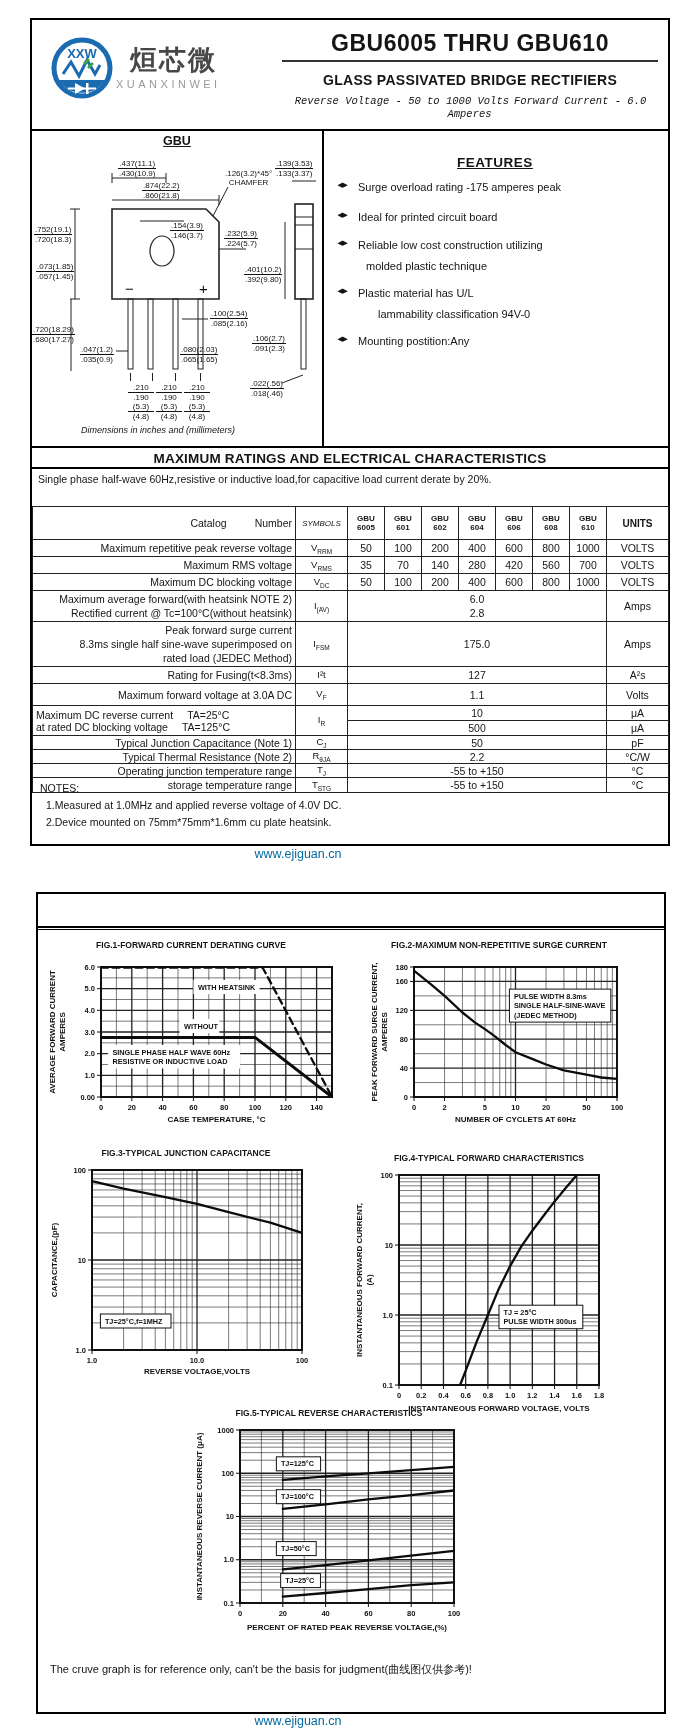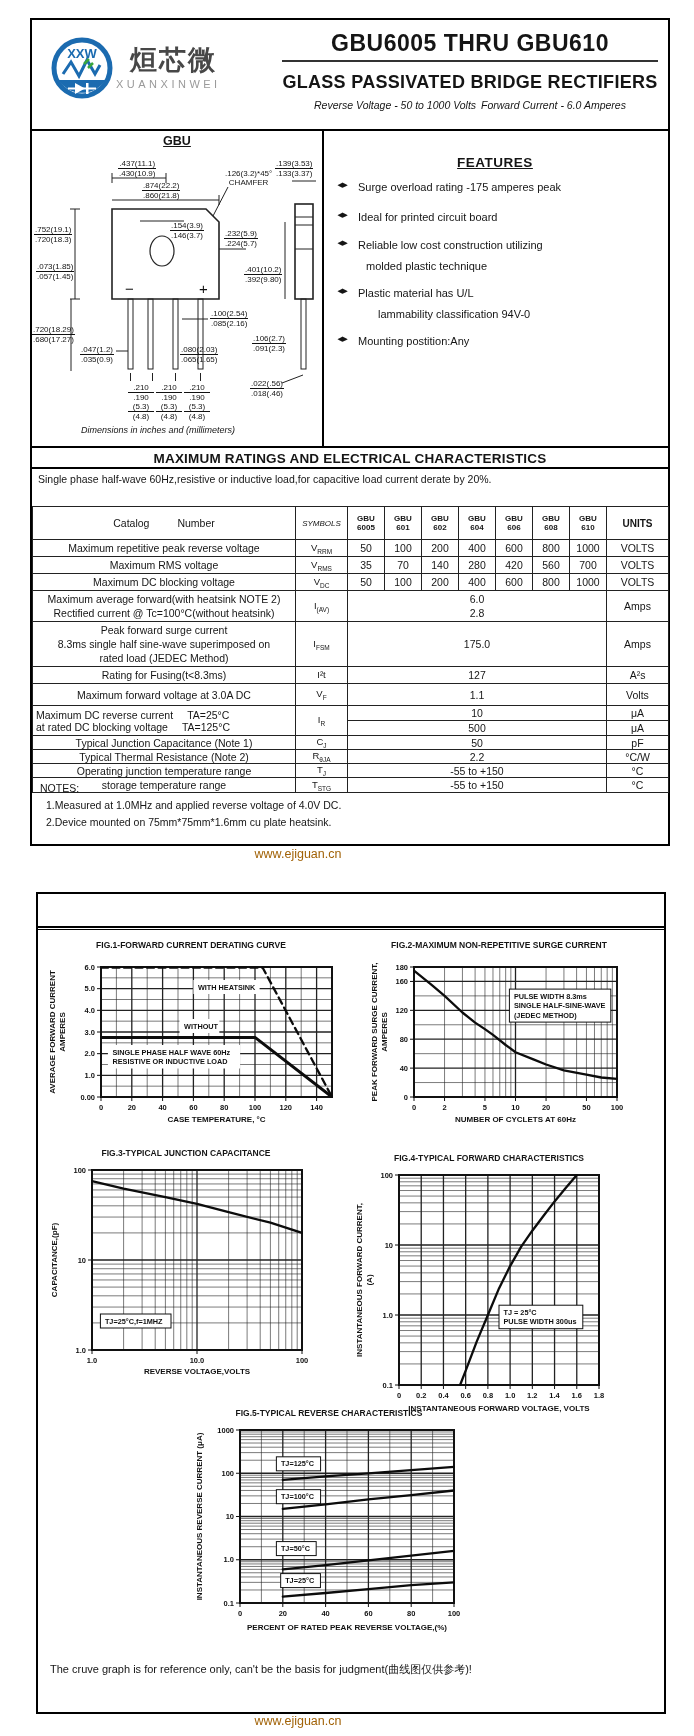--- a/index.html
+++ b/index.html
@@ -7,23 +7,23 @@
          font-family:"Liberation Sans","DejaVu Sans",sans-serif;color:#151515;}
   
   .page1{position:absolute;left:30px;top:18px;width:636px;height:824px;border:2px solid #000;}
   .p1-header{position:absolute;left:0;top:0;width:636px;height:109px;border-bottom:2px solid #000;}
   .logo{position:absolute;left:16px;top:14px;width:230px;height:80px;}
   .logo-cn{position:absolute;left:82px;top:8px;font-size:27px;font-weight:bold;color:#474747;letter-spacing:2px;}
   .logo-en{position:absolute;left:68px;top:44px;font-size:11px;color:#9a9a9a;letter-spacing:3.5px;}
   .title-block{position:absolute;left:250px;top:10px;width:376px;text-align:center;}
   .t1{font-size:23px;font-weight:bold;letter-spacing:0.5px;}
   .t1-rule{height:0;border-bottom:2px solid #333;margin-top:3px;}
-  .t2{font-size:18px;font-weight:bold;margin-top:10px;letter-spacing:0.3px;}
+  .t2{font-size:14px;font-weight:bold;margin-top:10px;letter-spacing:0.3px;}
   .t3{font-size:10.5px;font-style:italic;margin-top:6px;}
-  .t3 span{margin:0 1px;}
+  .t3 span{margin:0 1px;font-family:Liberation Mono, monospace;}
   
   .p1-content{position:absolute;left:0;top:109px;width:636px;height:317px;}
   .v-divider{position:absolute;left:290px;top:0;width:0;height:317px;border-left:2px solid #000;}
   .draw-cell{position:absolute;left:0;top:0;width:290px;height:317px;}
   .gbu-title{position:absolute;left:0;top:5px;width:290px;text-align:center;font-size:12.5px;font-weight:bold;text-decoration:underline;}
   .dim{position:absolute;font-size:8px;line-height:9px;text-align:center;white-space:nowrap;}
   .dim .u{border-bottom:1px solid #111;}
   .dim span{display:block;padding:0 1px;}
   .pitch{position:absolute;font-size:8px;line-height:9px;text-align:center;width:26px;}
   .pitch span{display:block;}
@@ -34,21 +34,21 @@
   .feat-title{position:absolute;left:0;top:26px;width:346px;text-align:center;font-size:13.5px;font-weight:bold;text-decoration:underline;letter-spacing:0.5px;}
   .feat-item{position:absolute;font-size:11px;white-space:nowrap;}
   .feat-bullet{position:absolute;font-size:7px;transform:scaleX(1.9);display:inline-block;}
   
   .banner{position:absolute;left:0;top:317px;width:636px;height:23px;border-top:2px solid #000;border-bottom:2px solid #000;
           text-align:center;font-size:13.5px;font-weight:bold;line-height:22px;box-sizing:border-box;letter-spacing:0.2px;}
   .conditions{position:absolute;left:0;top:449px;width:636px;height:37px;font-size:10.5px;line-height:15px;padding:3px 6px;box-sizing:border-box;}
   
   .spec-table{position:absolute;left:0;top:486px;border-collapse:collapse;table-layout:fixed;width:636px;font-size:10.5px;}
   .spec-table td{border:1px solid #222;padding:0 3px;overflow:hidden;white-space:nowrap;vertical-align:middle;}
-  .t-label{text-align:center;}
+  .t-label{text-align:right;}
   .t-val,.t-unit,.t-sym{text-align:center;}
   .t-sym{font-size:9.5px;}
   .t-sym sub{font-size:6.5px;}
   .dev-h div{font-size:8px;font-weight:bold;line-height:9px;text-align:center;}
   .sym-h{font-size:8px;font-style:italic;text-align:center;}
   .hdr-label span{display:inline-block;}
   .hdr-label .num{margin-left:28px;}
   .two-line div{line-height:14px;}
   .three-line div{line-height:14px;}
   .split-line{display:flex;justify-content:flex-start;}
@@ -56,21 +56,21 @@
   .r32 td{height:32px;}
   .r16 td{height:16px;}
   .r30 td{height:30px;}
   .r44 td{height:44px;}
   .r21 td{height:21px;}
   .r14 td{height:14px;}
   .r13 td{height:13px;}
   
   .notes{position:absolute;left:0;top:758px;width:636px;font-size:10.5px;padding:4px 8px;box-sizing:border-box;}
   .notes .nline{margin-top:5px;padding-left:6px;}
-  .footer-link{position:absolute;width:596px;text-align:center;font-size:12.5px;color:#a16207;}
+  .footer-link{position:absolute;width:596px;text-align:center;font-size:12.5px;color:#0369a1;}
   
   .page2{position:absolute;left:36px;top:892px;width:626px;height:818px;border:2px solid #000;}
   .p2-title{position:absolute;left:0;top:8px;width:626px;text-align:center;font-size:15px;font-weight:bold;letter-spacing:0.2px;}
   .p2-rule{position:absolute;left:0;top:32px;width:626px;height:4px;border-top:2px solid #000;border-bottom:1px solid #000;box-sizing:border-box;}
   .fig-title{position:absolute;font-size:8.5px;font-weight:bold;text-align:center;white-space:nowrap;}
   .chart{position:absolute;}
   svg{display:block;}
   .ctick{font-size:7.5px;font-weight:bold;fill:#111;}
   .cann{font-size:7.3px;font-weight:bold;fill:#111;}
   .caxis{font-size:8px;font-weight:bold;fill:#111;}

